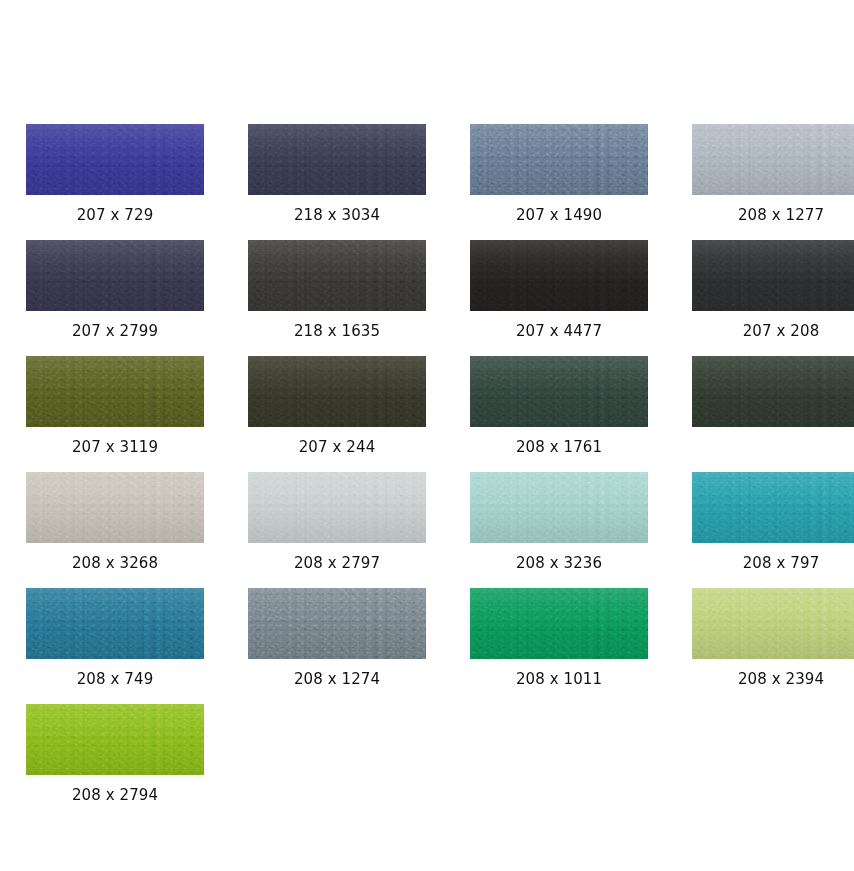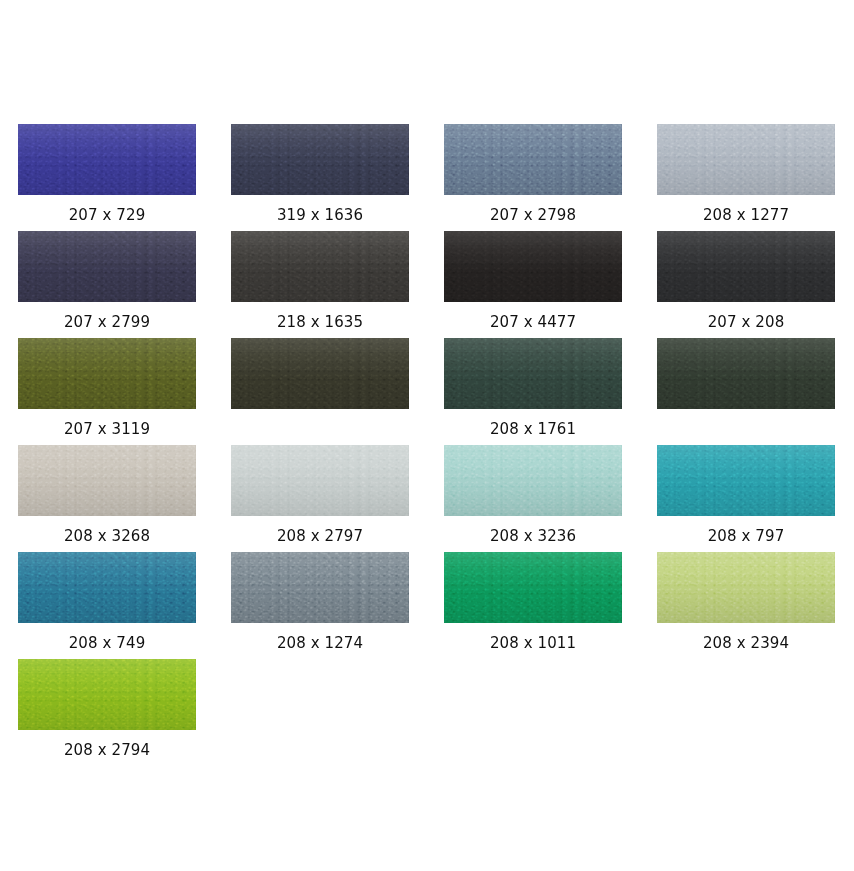--- a/index.html
+++ b/index.html
@@ -13,22 +13,23 @@
   #gallery{
     position:relative;
     width:854px;
     padding-top:124px;
     box-sizing:border-box;
   }
   .swatch-grid{
     display:grid;
     grid-template-columns:repeat(4,213px);
     justify-content:start;
-    padding-left:18px;
+    padding-left:26px;
     row-gap:0;
+    gap:9px;
   }
   .swatch-cell{
     width:213px;
     height:107px;
     box-sizing:border-box;
   }
   .swatch-cell.empty{visibility:hidden;}
   .swatch-chip{
     width:178px;
     height:71px;
@@ -88,28 +89,28 @@
           <div class="grain"></div>
           <div class="sheen"></div>
         </div>
         <div class="swatch-label">207 x 729</div>
       </div>
       <div class="swatch-cell">
         <div class="swatch-chip" style="background-color: rgb(59, 63, 85);">
           <div class="grain"></div>
           <div class="sheen"></div>
         </div>
-        <div class="swatch-label">319 x 1636</div>
+        <div class="swatch-label">218 x 3034</div>
       </div>
       <div class="swatch-cell">
         <div class="swatch-chip" style="background-color: rgb(109, 129, 153);">
           <div class="grain"></div>
           <div class="sheen"></div>
         </div>
-        <div class="swatch-label">207 x 2798</div>
+        <div class="swatch-label">207 x 1490</div>
       </div>
       <div class="swatch-cell">
         <div class="swatch-chip" style="background-color: rgb(178, 186, 196);">
           <div class="grain"></div>
           <div class="sheen"></div>
         </div>
         <div class="swatch-label">208 x 1277</div>
       </div>
       <div class="swatch-cell">
         <div class="swatch-chip" style="background-color: rgb(59, 58, 82);">
@@ -144,20 +145,21 @@
           <div class="grain"></div>
           <div class="sheen"></div>
         </div>
         <div class="swatch-label">207 x 3119</div>
       </div>
       <div class="swatch-cell">
         <div class="swatch-chip" style="background-color: rgb(58, 58, 44);">
           <div class="grain"></div>
           <div class="sheen"></div>
         </div>
+        <div class="swatch-label">207 x 244</div>
       </div>
       <div class="swatch-cell">
         <div class="swatch-chip" style="background-color: rgb(51, 72, 64);">
           <div class="grain"></div>
           <div class="sheen"></div>
         </div>
         <div class="swatch-label">208 x 1761</div>
       </div>
       <div class="swatch-cell">
         <div class="swatch-chip" style="background-color: rgb(51, 61, 50);">

